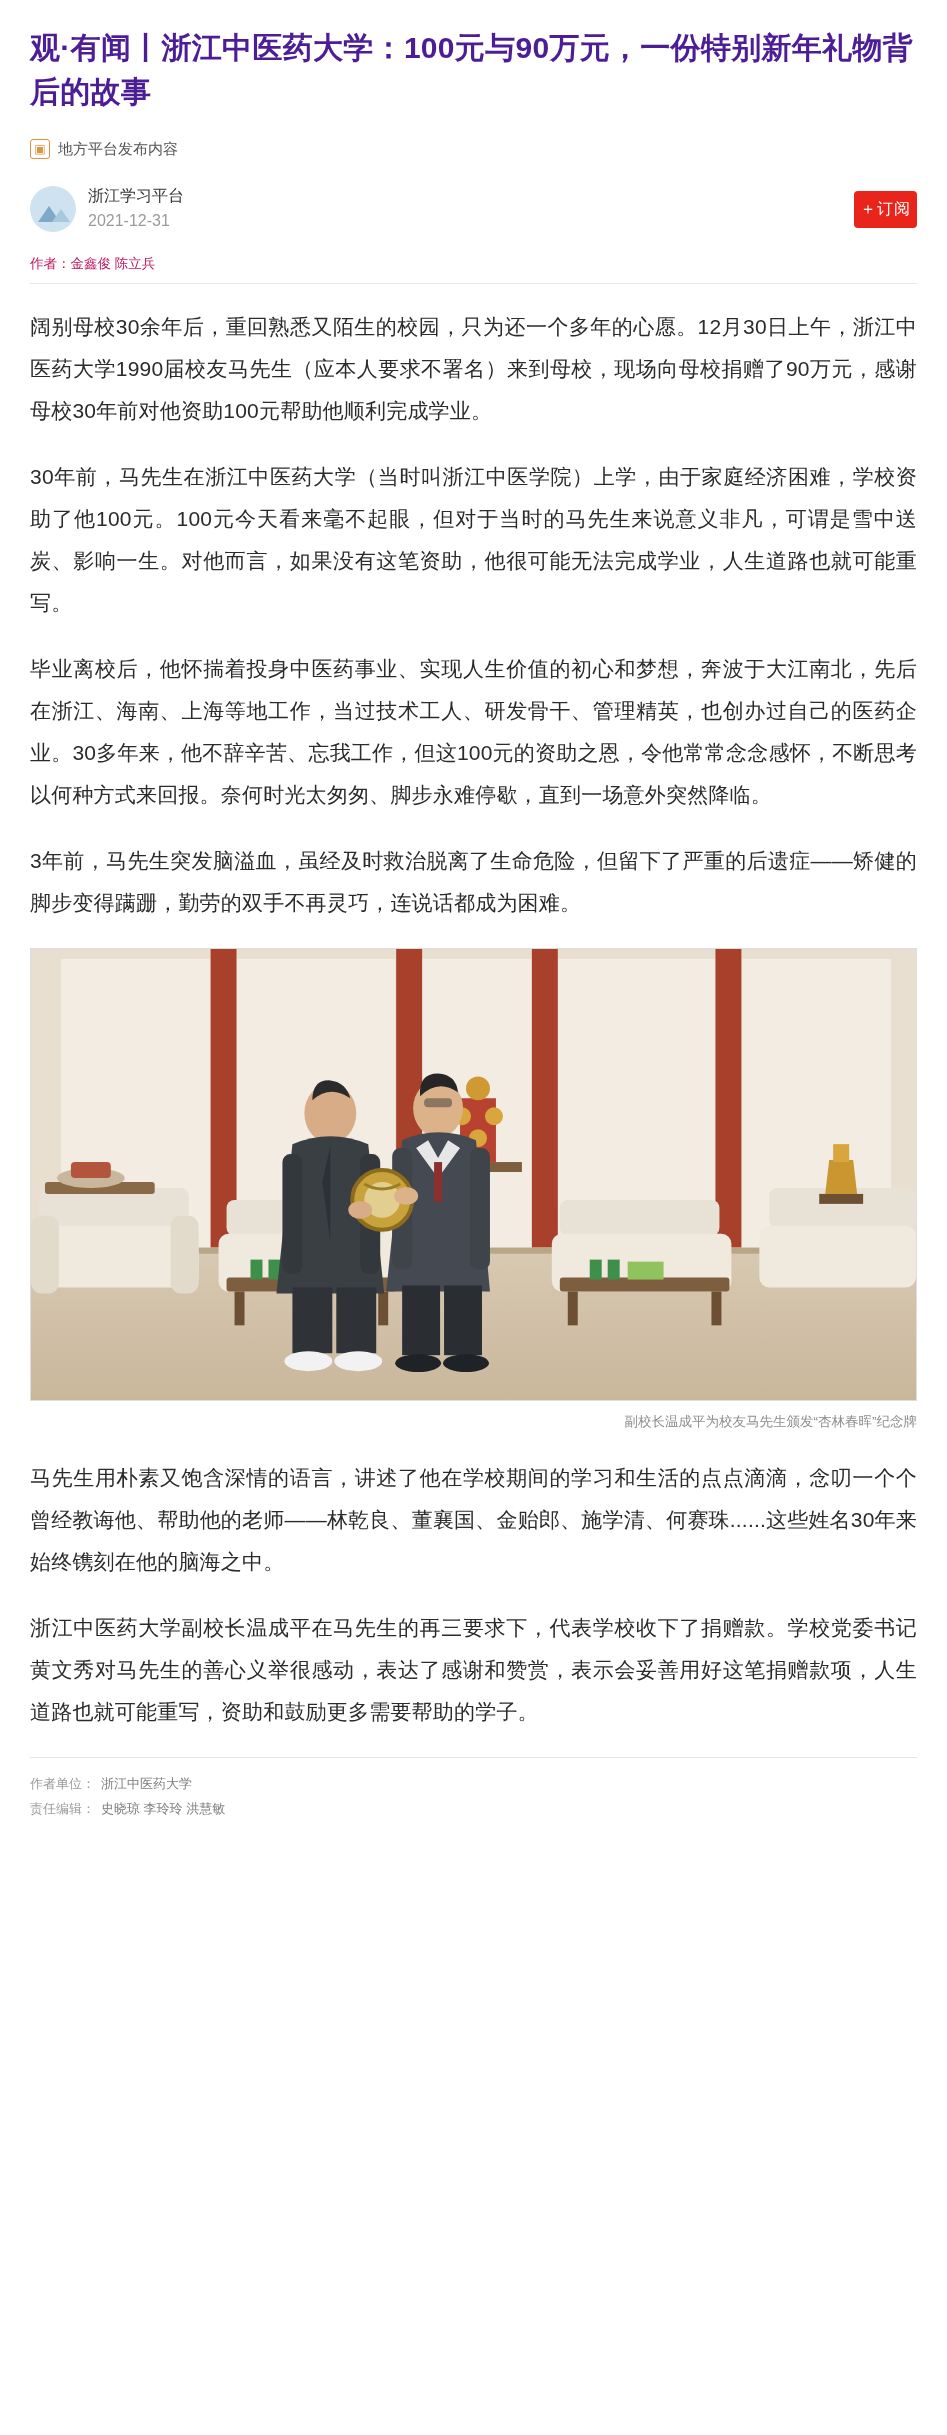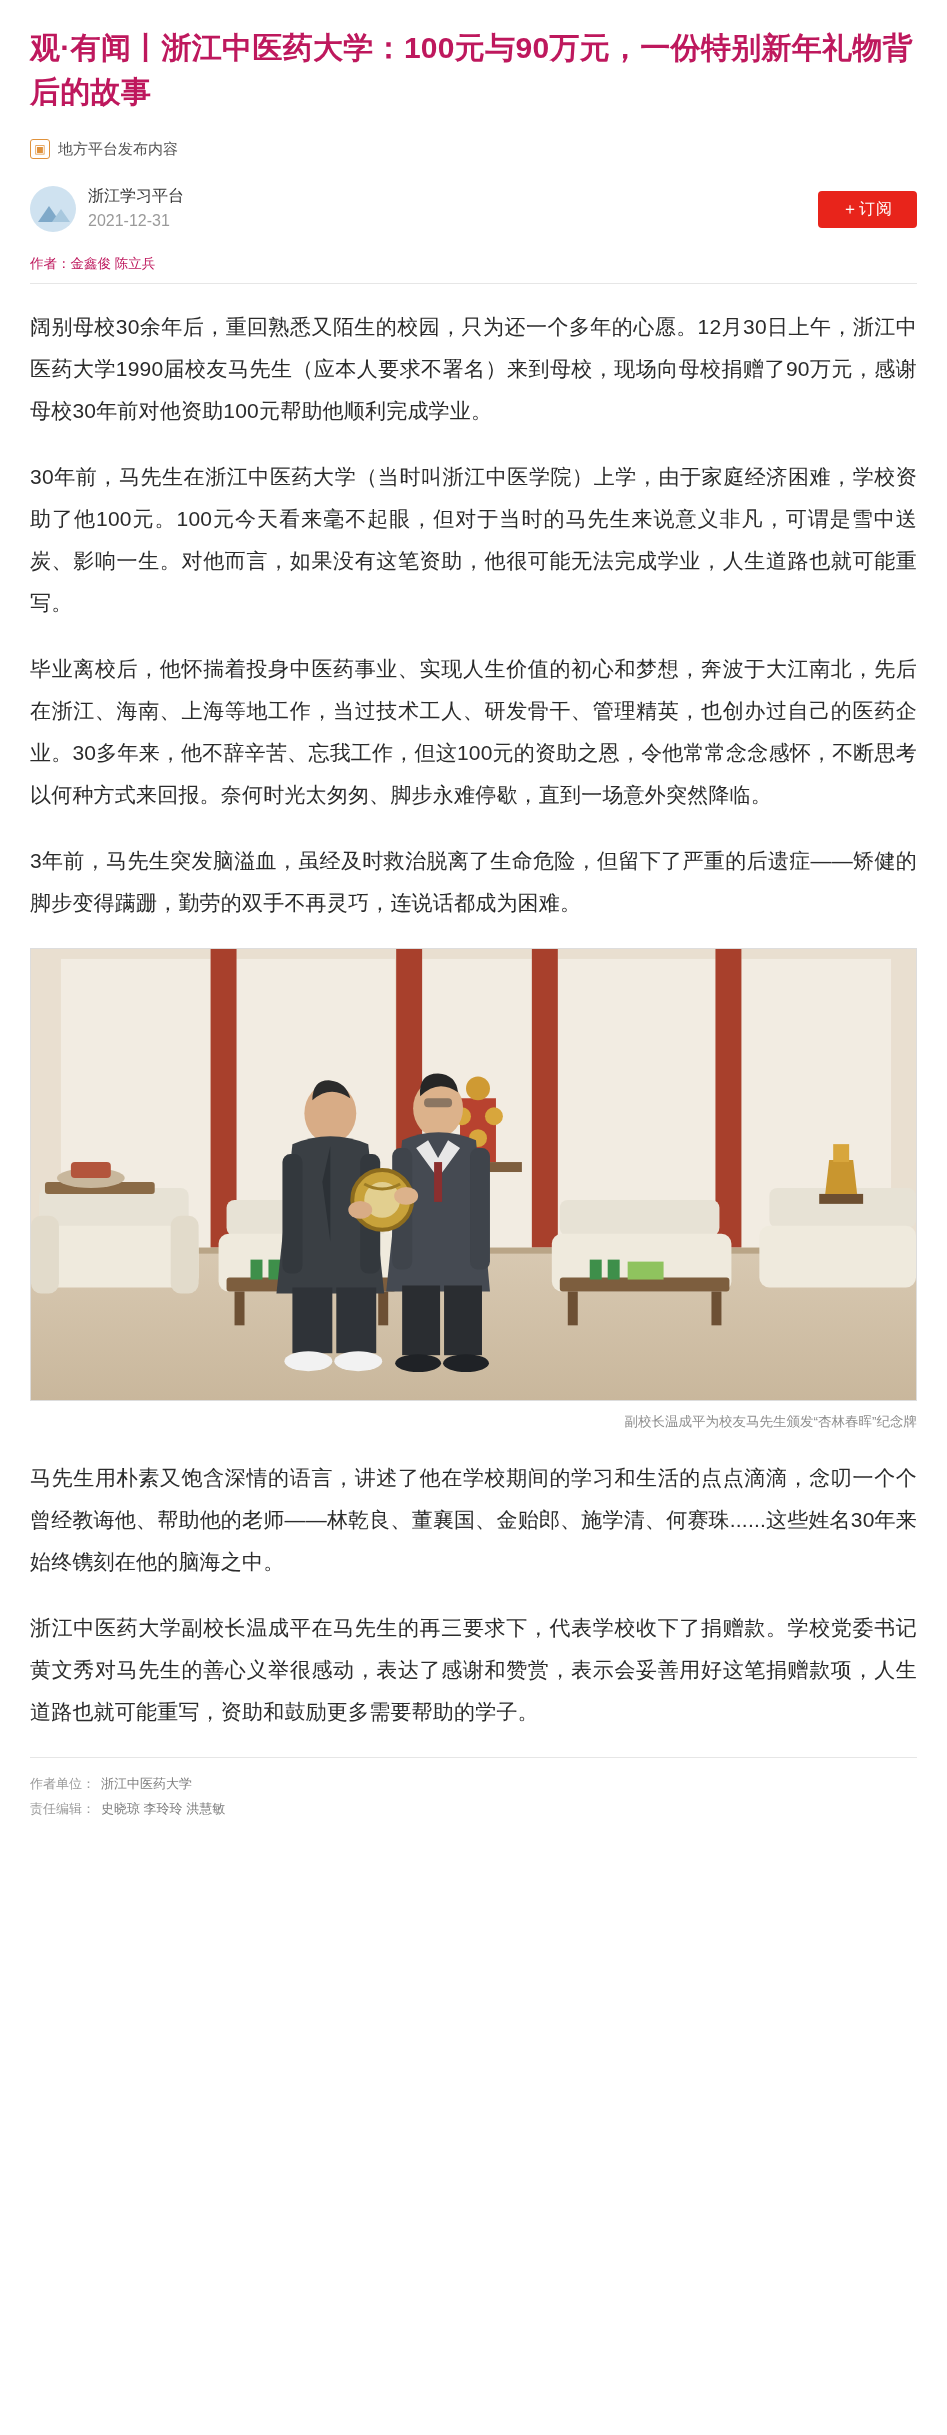--- a/index.html
+++ b/index.html
@@ -15,21 +15,21 @@
     -webkit-font-smoothing: antialiased;
   }
   .page {
     width: 947px;
     padding: 26px 30px 10px 30px;
   }
   .headline {
     font-size: 30px;
     line-height: 1.45;
     font-weight: 700;
-    color: #be185d;
+    color: #4c1d95;
     letter-spacing: 0.3px;
     margin: 0 0 26px 0;
   }
   .source-tag {
     display: flex;
     align-items: center;
     gap: 8px;
     margin-bottom: 26px;
   }
   .source-tag .tag-icon {
@@ -100,21 +100,21 @@
     margin-top: 2px;
   }
   .subscribe-btn {
     flex: none;
     background: #e8241b;
     color: #ffffff;
     border: none;
     border-radius: 4px;
     font-size: 16px;
     font-family: Liberation Serif, serif;
-    padding: 8px 24px;
+    padding: 8px 6px;
     cursor: pointer;
     letter-spacing: 1px;
   }
   .authors {
     font-size: 13.5px;
     color: #be185d;
     margin-bottom: 8px;
   }
   .divider {
     height: 1px;

